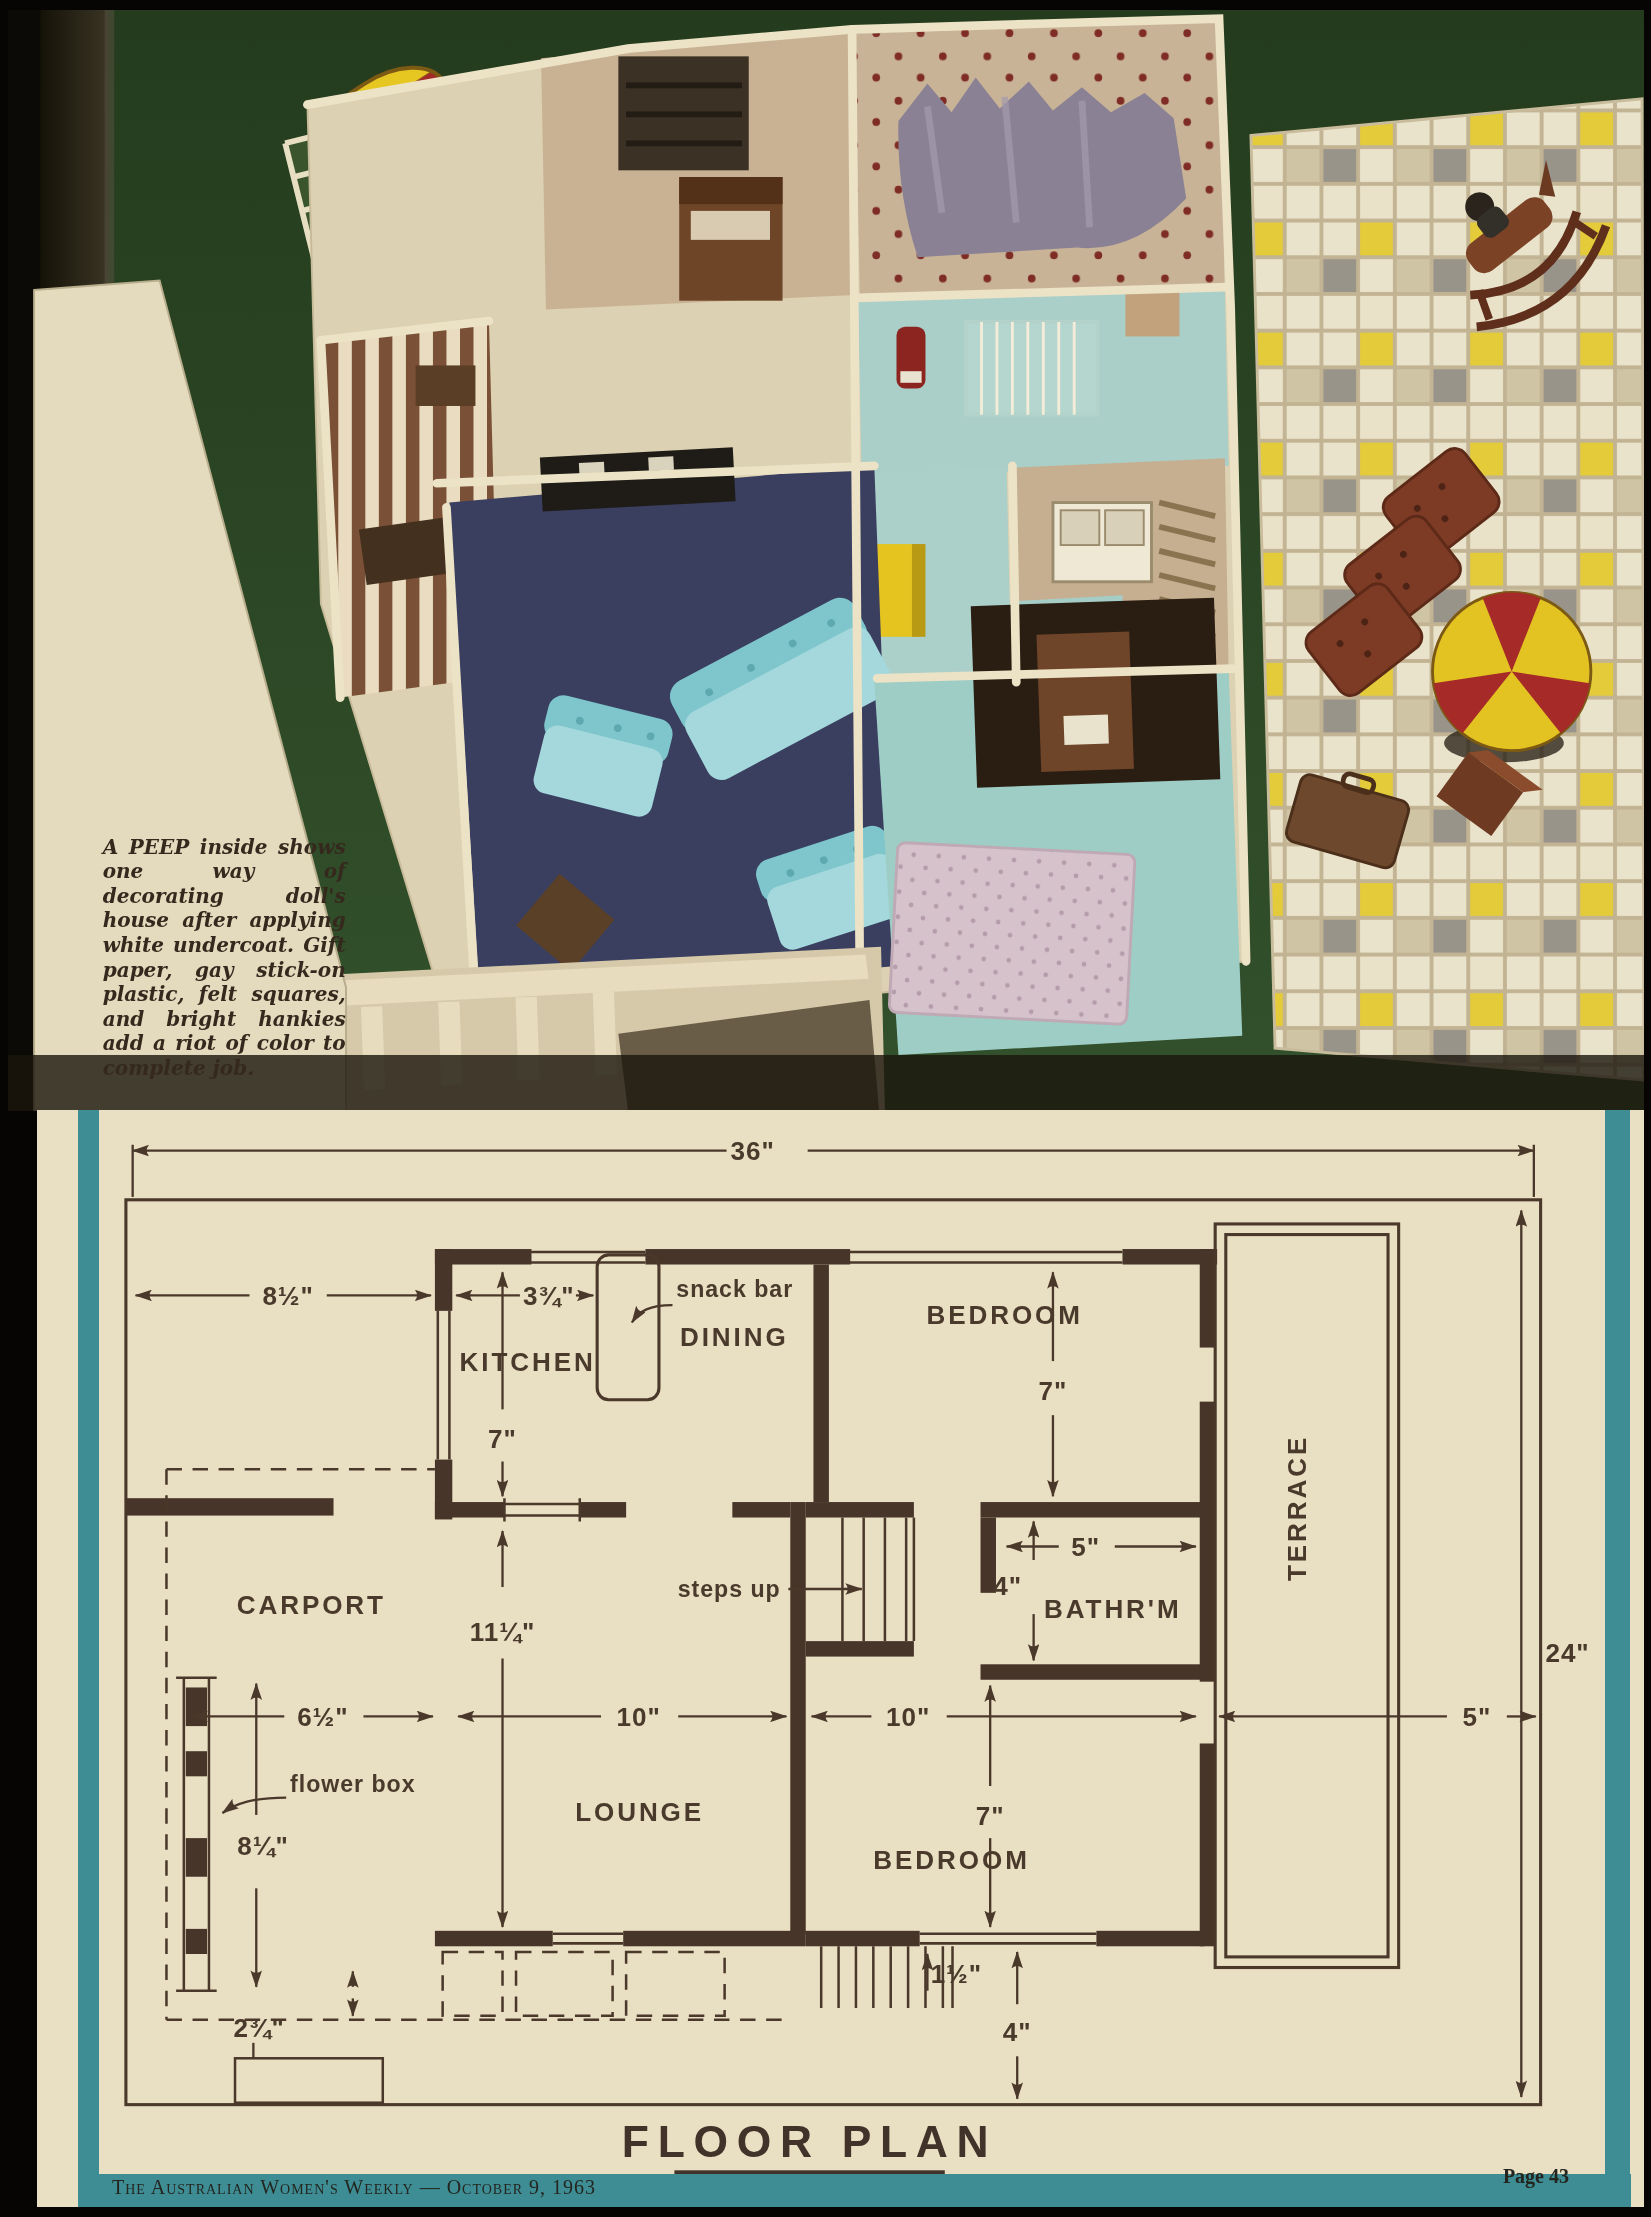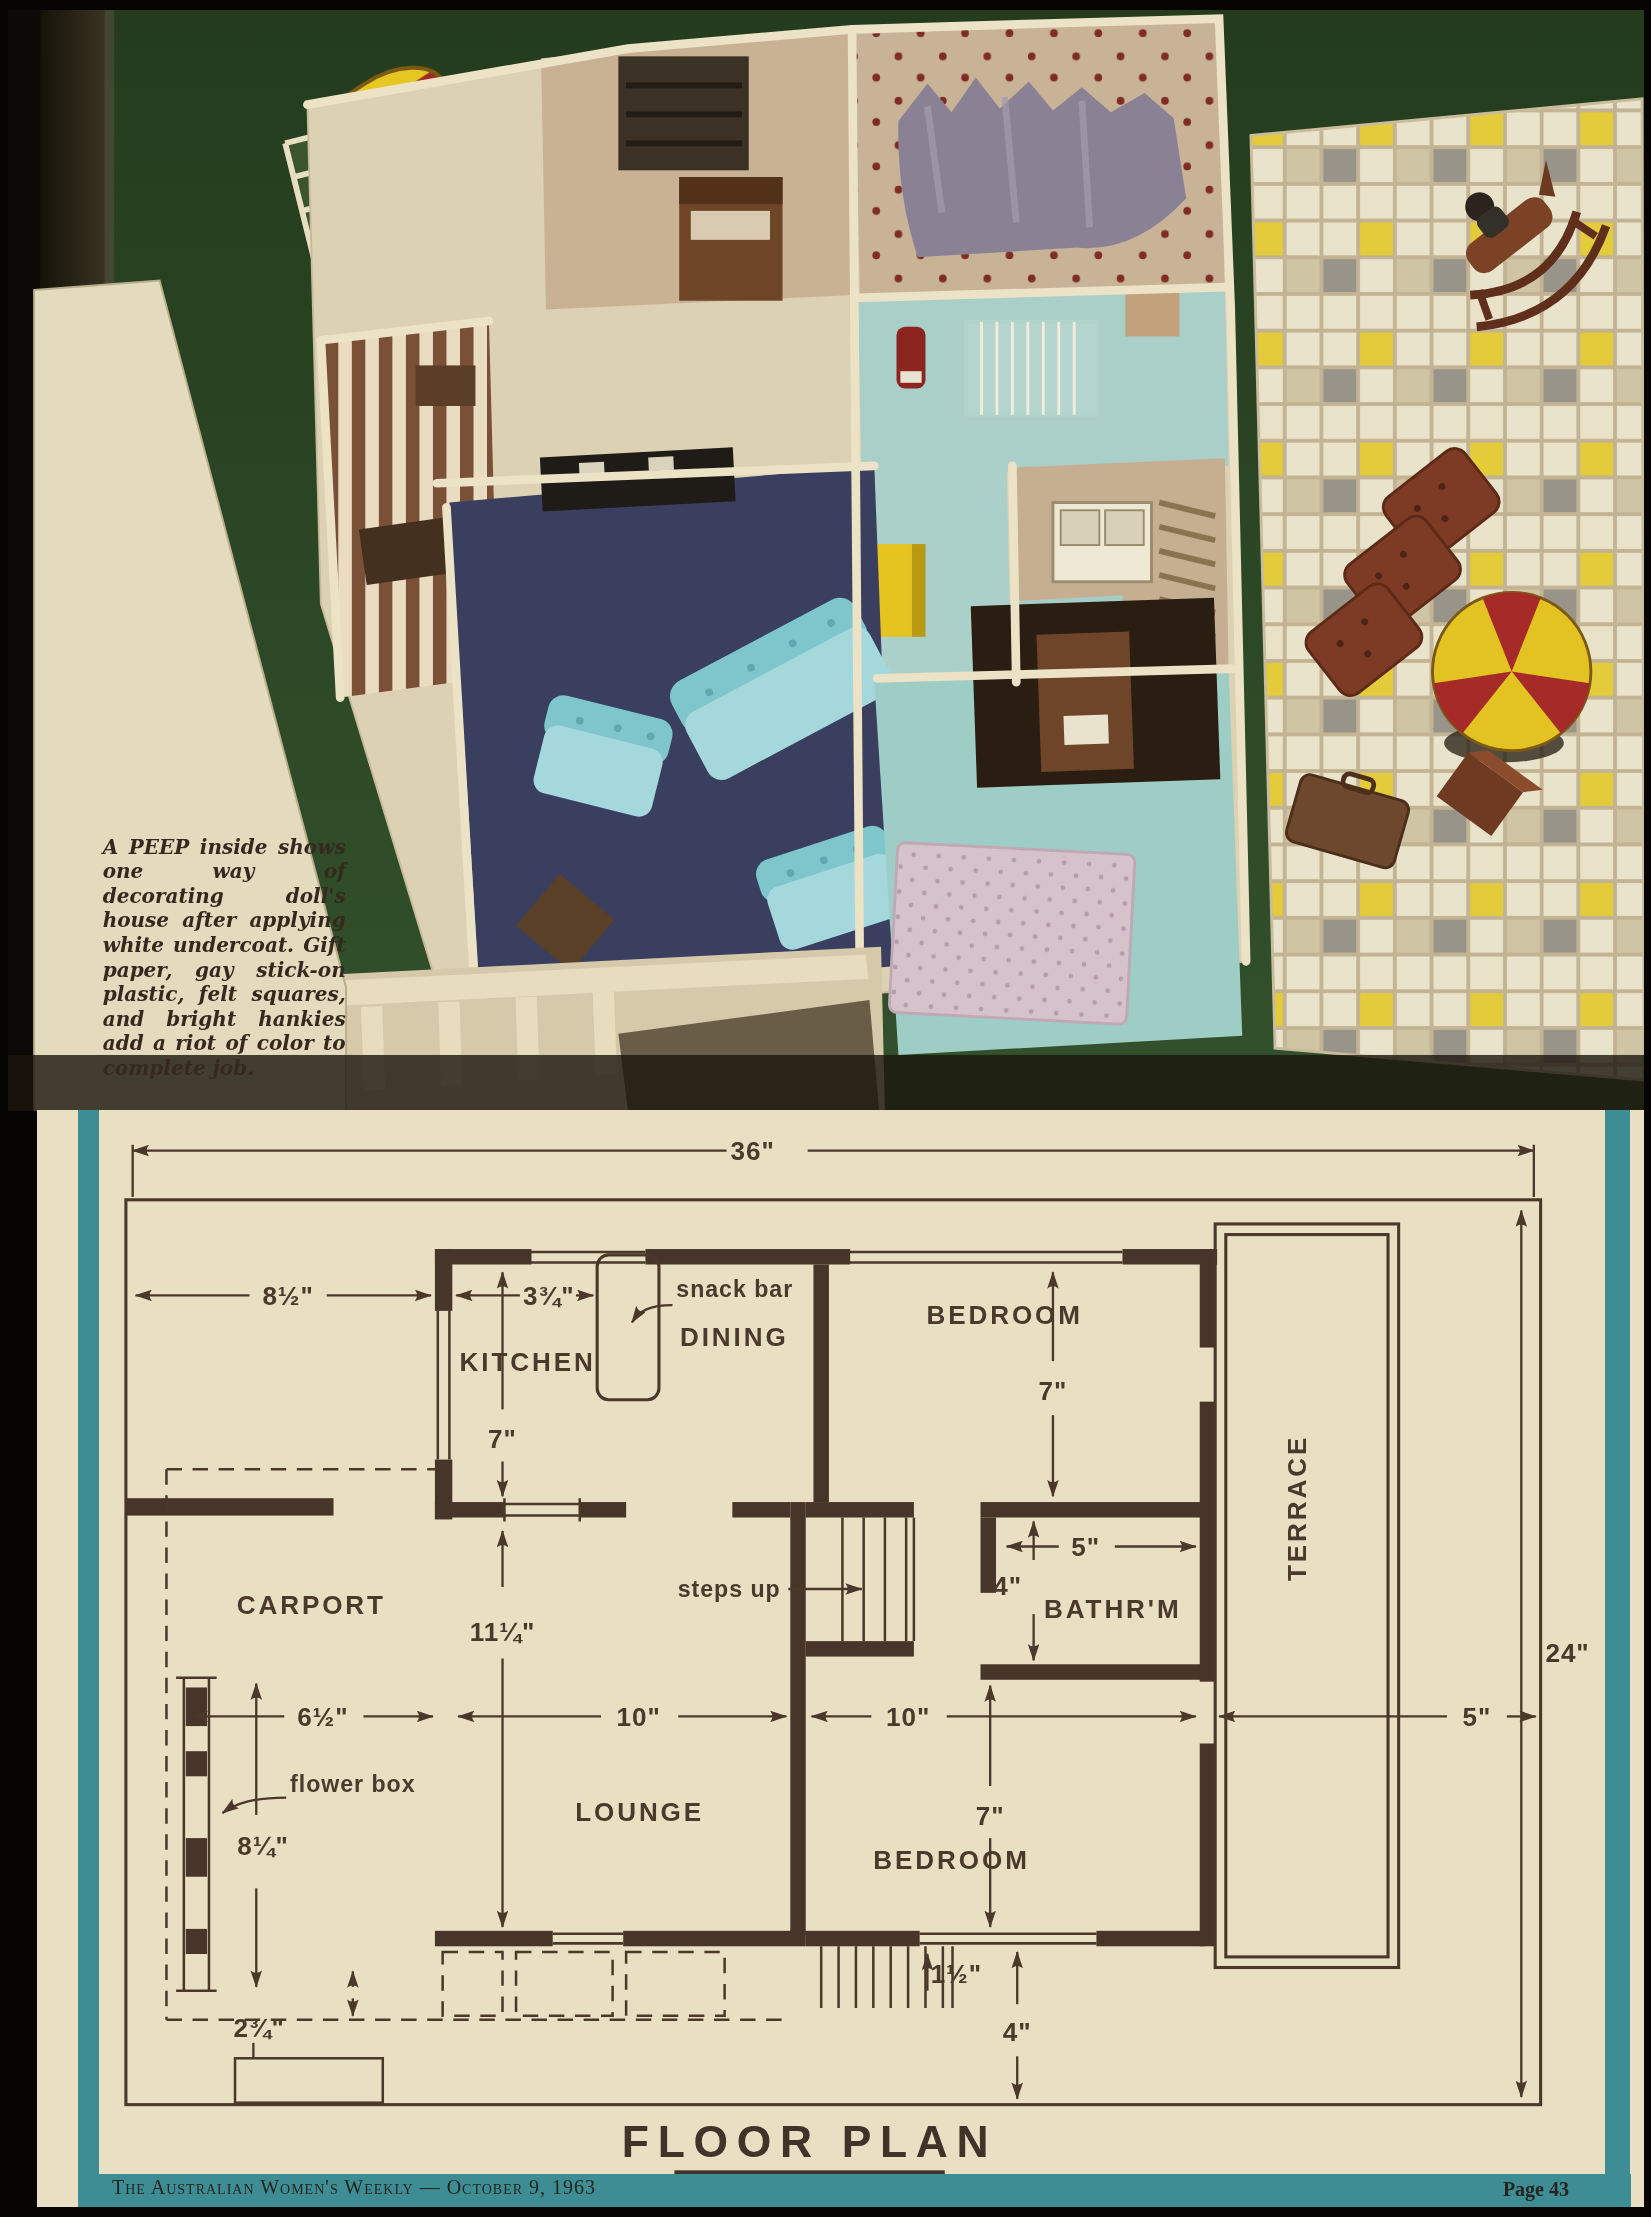--- a/index.html
+++ b/index.html
@@ -15,21 +15,21 @@
   .plan-area{position:absolute;left:37px;top:1110px;width:1607px;height:1097px;
              background:#e9dfc2;}
   .teal-strip{position:absolute;background:#3e8d95;}
   .teal-left{left:41px;top:0;width:21px;height:1097px;}
   .teal-right{left:1568px;top:0;width:25px;height:1097px;}
   .teal-bottom{left:41px;bottom:0;height:33px;width:1553px;}
   .plan-svg{position:absolute;left:0;top:0;width:1607px;height:1097px;display:block;}
   .footer-left{position:absolute;left:75px;bottom:6px;height:27px;line-height:27px;
                font-family:"Liberation Serif",serif;font-variant:small-caps;
                font-size:20px;color:#23251e;letter-spacing:1px;}
-  .footer-right{position:absolute;right:75px;bottom:4px;height:27px;line-height:27px;
+  .footer-right{position:absolute;right:75px;bottom:17px;height:27px;line-height:27px;
                 font-family:"Liberation Serif",serif;font-weight:700;
                 font-size:20px;color:#23251e;}
   
   .wl{fill:#47352a;stroke:none;}
   .tn{stroke:#4a382b;stroke-width:2.6;fill:none;}
   .tk{stroke:#4a382b;stroke-width:3.2;fill:none;}
   .dsh{stroke:#4a382b;stroke-width:2.6;fill:none;stroke-dasharray:16 11;}
   .dim{stroke:#4a382b;stroke-width:2.4;fill:none;}
   .rm{font-family:"Liberation Sans",sans-serif;font-size:27px;font-weight:700;
       letter-spacing:3px;fill:#493a2c;}

